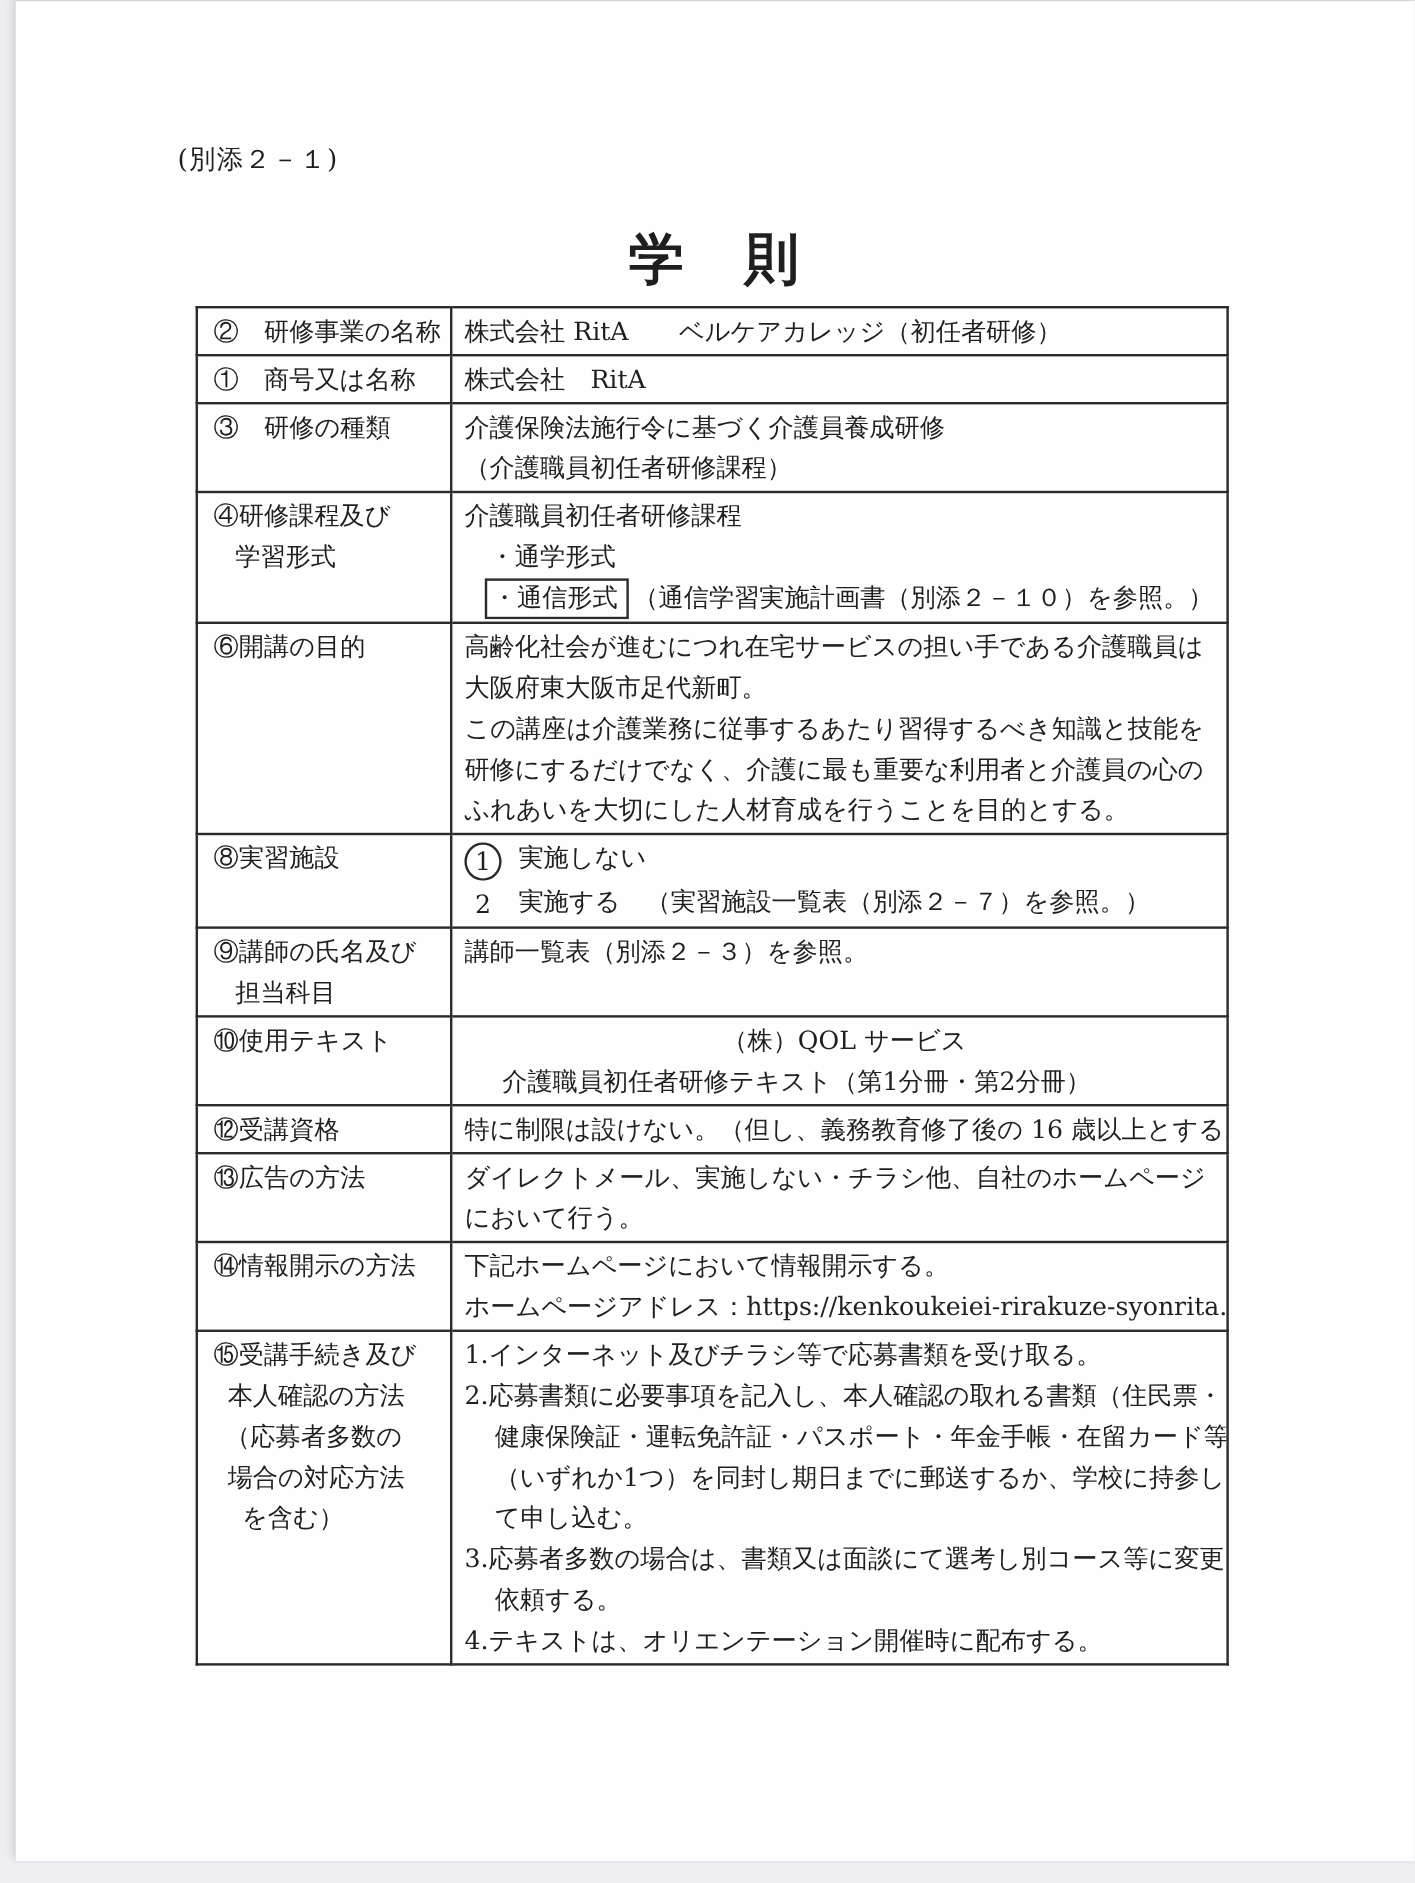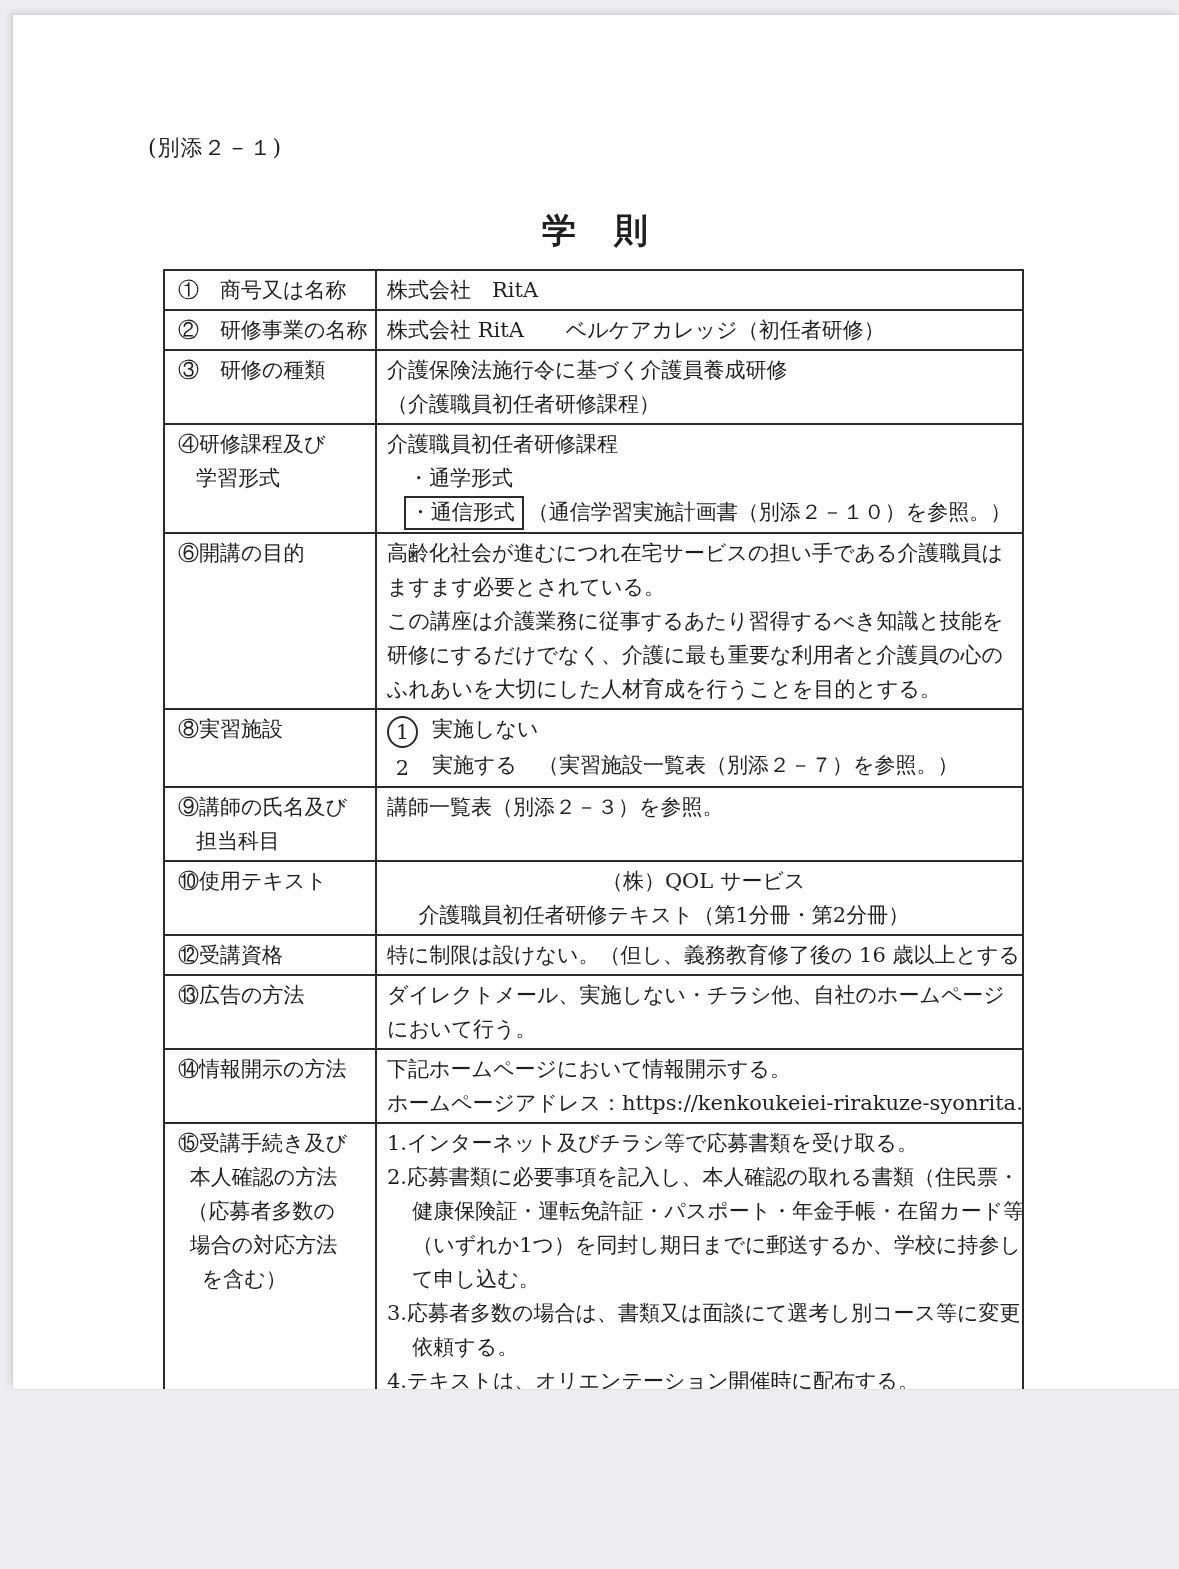--- a/index.html
+++ b/index.html
@@ -11,36 +11,36 @@
   * { margin: 0; padding: 0; box-sizing: border-box; }
   html, body {
     width: 1179px; height: 1569px;
     overflow: hidden;
     background: var(--surround);
     font-family: "DejaVu Serif", "Liberation Serif", serif;
     color: var(--ink);
   }
   .sheet {
     position: absolute;
-    left: 13px; top: 15px;
-    width: 1166px; height: 1374px;
+    left: 13px; top: 1px;
+    width: 1166px; height: 1550px;
     background: var(--paper);
     box-shadow: -3px -3px 6px rgba(0,0,0,0.10), 0 0 0 1px rgba(0,0,0,0.04);
     overflow: hidden;
   }
   .doc { padding-top: 118px; }
   .attachment-label {
     margin-left: 135px;
     font-size: 22px;
     line-height: 30px;
     letter-spacing: 1px;
   }
   .doc-title {
     text-align: center;
-    font-size: 34px;
+    font-size: 46px;
     font-weight: 600;
     line-height: 46px;
     margin-top: 44px;
     letter-spacing: 2px;
   }
   table.rules {
     border-collapse: collapse;
     margin-left: 150px;
     margin-top: 16px;
     width: 859px;
@@ -85,32 +85,32 @@
 <body>
 
 <div class="sheet">
   <div class="doc">
     <div class="attachment-label">(別添２－１)</div>
     <div class="doc-title">学　則</div>
     <table class="rules">
       <tbody>
           <tr>
             <td class="label-cell">
+              <div class="ln"><span>②　研修事業の名称</span></div>
+            </td>
+            <td class="content-cell">
+              <div class="ln"><span>株式会社 RitA　　ベルケアカレッジ（初任者研修）</span></div>
+            </td>
+          </tr>
+          <tr>
+            <td class="label-cell">
               <div class="ln"><span>①　商号又は名称</span></div>
             </td>
             <td class="content-cell">
               <div class="ln"><span>株式会社　RitA</span></div>
-            </td>
-          </tr>
-          <tr>
-            <td class="label-cell">
-              <div class="ln"><span>②　研修事業の名称</span></div>
-            </td>
-            <td class="content-cell">
-              <div class="ln"><span>株式会社 RitA　　ベルケアカレッジ（初任者研修）</span></div>
             </td>
           </tr>
           <tr>
             <td class="label-cell">
               <div class="ln"><span>③　研修の種類</span></div>
             </td>
             <td class="content-cell">
               <div class="ln"><span>介護保険法施行令に基づく介護員養成研修</span></div>
               <div class="ln align-right"><span>（介護職員初任者研修課程）</span></div>
             </td>
@@ -125,21 +125,21 @@
               <div class="ln" style="padding-left: calc(1em + 10px);"><span>・通学形式</span></div>
               <div class="ln" style="padding-left: calc(0.8em + 10px);"><span class="boxed">・通信形式</span><span>（通信学習実施計画書（別添２－１０）を参照。）</span></div>
             </td>
           </tr>
           <tr>
             <td class="label-cell">
               <div class="ln"><span>⑥開講の目的</span></div>
             </td>
             <td class="content-cell">
               <div class="ln"><span>高齢化社会が進むにつれ在宅サービスの担い手である介護職員は</span></div>
-              <div class="ln"><span>ますます必要とされている。</span></div>
+              <div class="ln"><span>大阪府東大阪市足代新町。</span></div>
               <div class="ln"><span>この講座は介護業務に従事するあたり習得するべき知識と技能を</span></div>
               <div class="ln"><span>研修にするだけでなく、介護に最も重要な利用者と介護員の心の</span></div>
               <div class="ln"><span>ふれあいを大切にした人材育成を行うことを目的とする。</span></div>
             </td>
           </tr>
           <tr>
             <td class="label-cell">
               <div class="ln"><span>⑧実習施設</span></div>
             </td>
             <td class="content-cell">

